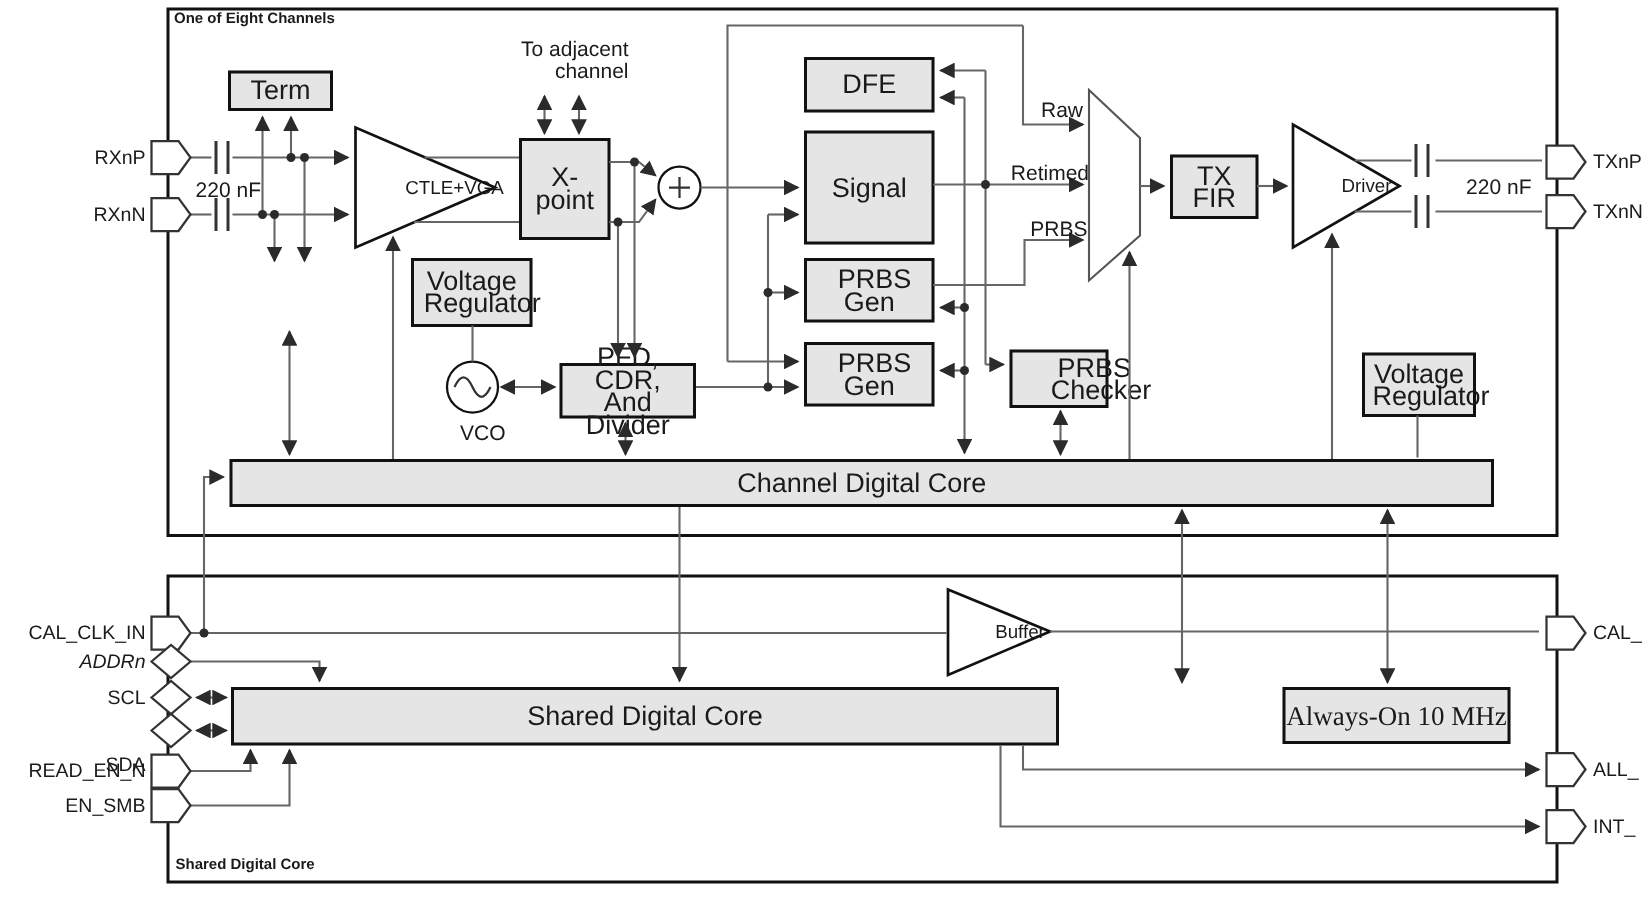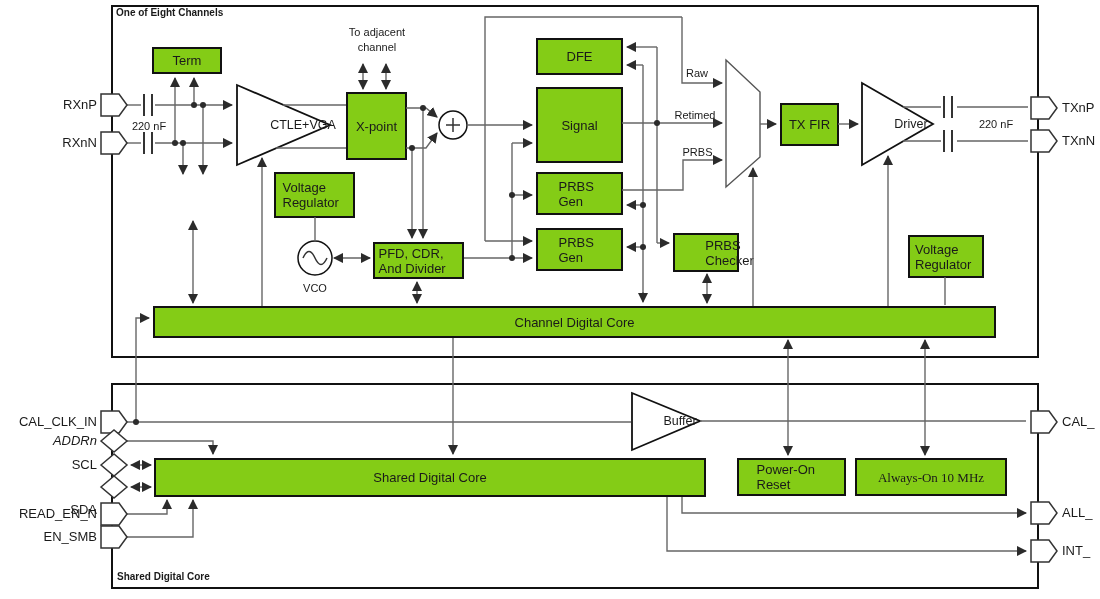--- a/index.html
+++ b/index.html
@@ -1,29 +1,29 @@
 <!DOCTYPE html>
 <html><head>
 <meta charset="utf-8">
 <style>
   html,body{margin:0;padding:0;background:#fff;}
   #stage{
     position:relative;width:1100px;height:599px;background:#fff;overflow:hidden;
     font-family:"Liberation Sans","DejaVu Sans",sans-serif;color:#1a1a1a;
   }
   .box{
-    position:absolute;box-sizing:border-box;border:2px solid #111;background:#84cc16;
-    display:flex;align-items:center;justify-content:center;text-align:left;
-    font-size:13px;line-height:15px;z-index:1;
+    position:absolute;box-sizing:border-box;border:2px solid #111;background:#e5e5e5;
+    display:flex;align-items:center;justify-content:center;text-align:center;
+    font-size:18px;line-height:15px;z-index:1;
   }
   .outer{
     position:absolute;box-sizing:border-box;border:2px solid #111;background:transparent;z-index:0;
   }
   .sec-title{position:absolute;font-size:10px;font-weight:bold;z-index:3;background:transparent;}
-  .lbl{position:absolute;font-size:11px;line-height:15px;text-align:center;z-index:3;}
+  .lbl{position:absolute;font-size:14px;line-height:15px;text-align:right;z-index:3;}
   .pinlbl{position:absolute;font-size:13px;line-height:16px;height:16px;z-index:3;white-space:nowrap;}
   .pl-left{left:0;width:97px;text-align:right;}
   .pl-right{left:1062px;width:60px;text-align:left;}
   .amp-lbl{position:absolute;font-size:12.5px;line-height:15px;text-align:center;z-index:3;margin-left:24px;}
   svg{position:absolute;left:0;top:0;z-index:2;pointer-events:none;}
 </style>
 </head>
 <body>
 
 <div id="stage">
@@ -64,23 +64,20 @@
       <span>TX FIR</span>
     </div>
   <div class="box" style="left:908px;top:235px;width:76px;height:43px;">
       <span style="width:62px;">Voltage Regulator</span>
     </div>
   <div class="box" style="left:153px;top:306px;width:843px;height:32px;">
       <span>Channel Digital Core</span>
     </div>
   <div class="box" style="left:154px;top:458px;width:552px;height:39px;">
       <span>Shared Digital Core</span>
-    </div>
-  <div class="box" style="left:737px;top:458px;width:109px;height:38px;">
-      <span style="width:70px;">Power-On Reset</span>
     </div>
   <div class="box" style="left:855px;top:458px;width:152px;height:38px;font-family:Liberation Serif, serif;">
       <span>Always-On 10 MHz</span>
     </div>
 
   <svg width="1100" height="599" viewBox="0 0 1100 599">
     <defs>
       <marker id="ah" viewBox="0 0 10 10" refX="9" refY="5" markerWidth="7.5" markerHeight="7.5" orient="auto-start-reverse">
         <path d="M0,0 L10,5 L0,10 z" fill="#2b2b2b"></path>
       </marker>

